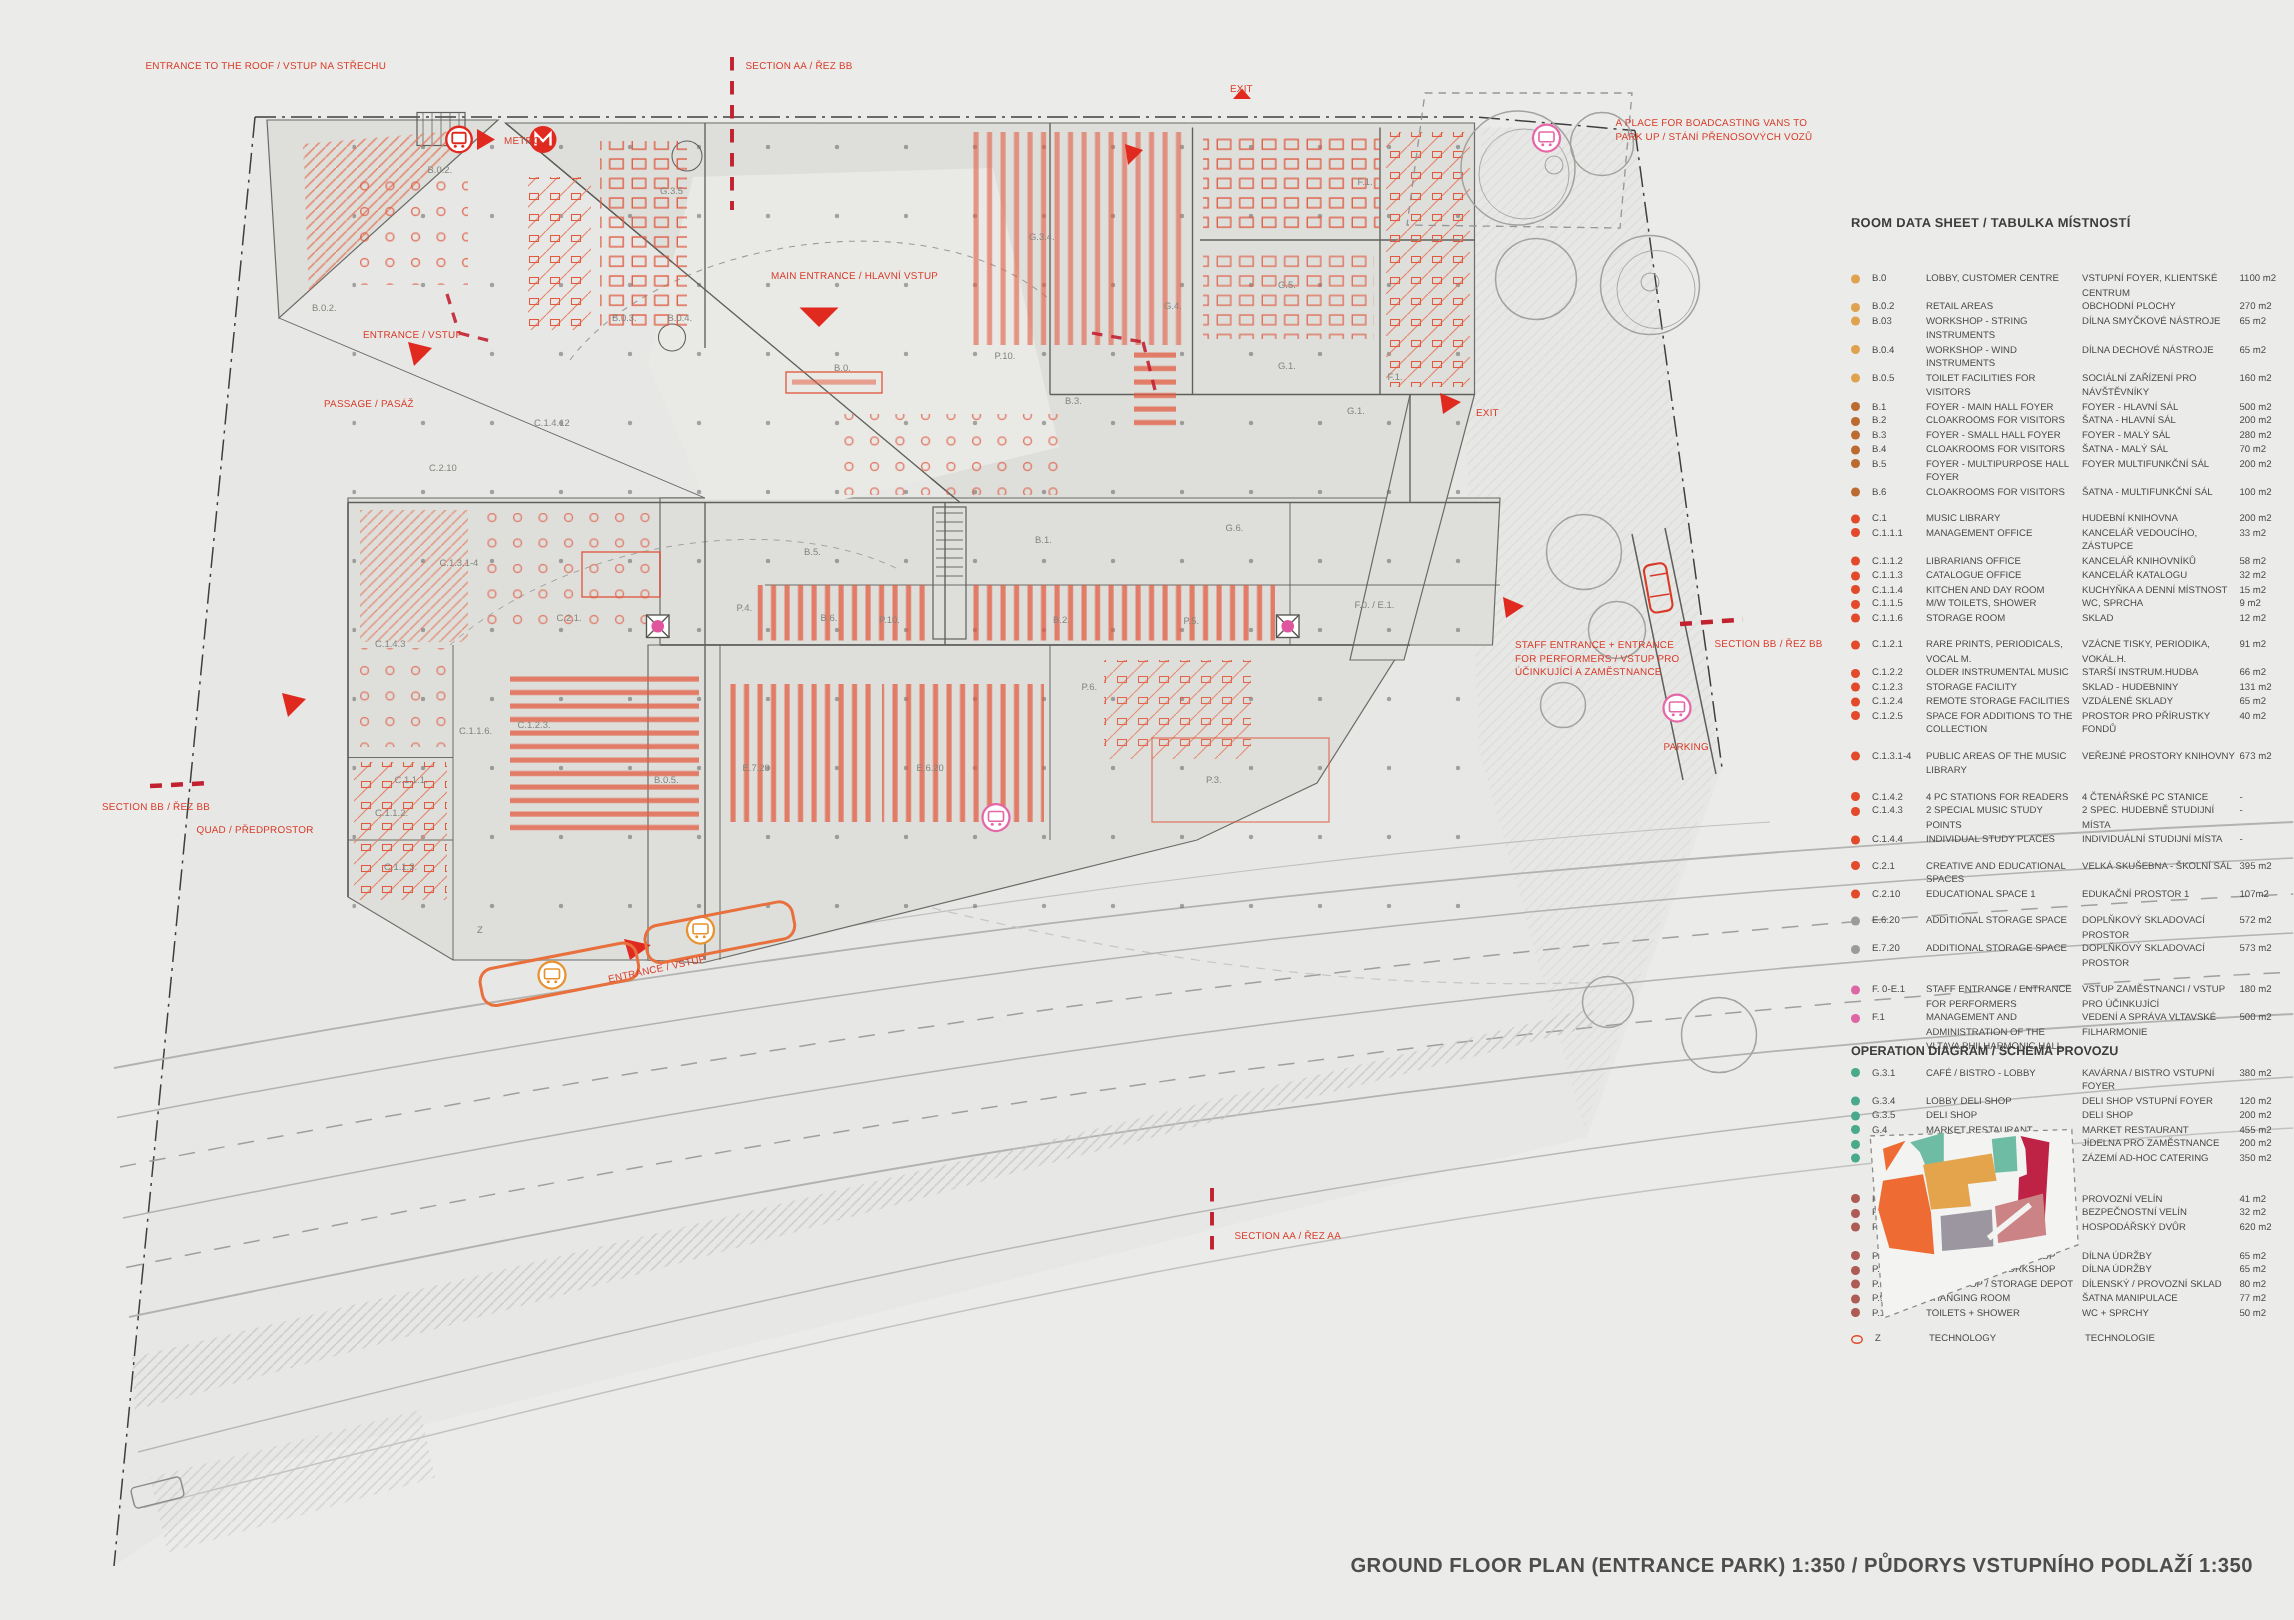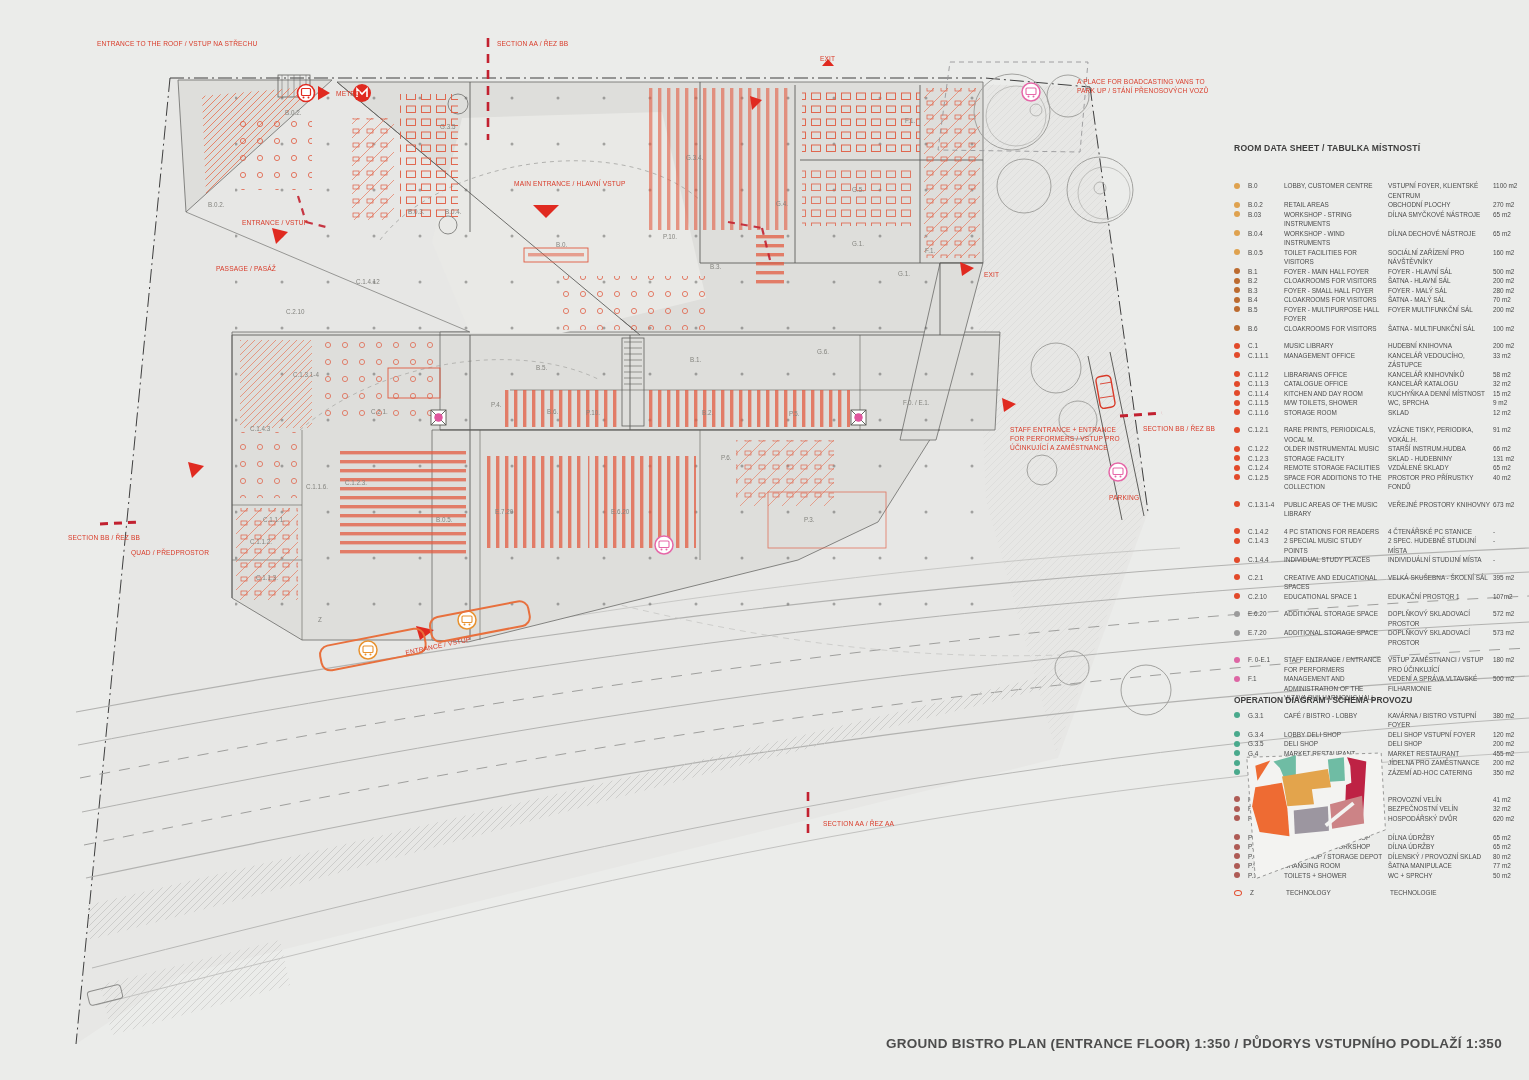--- a/index.html
+++ b/index.html
@@ -701,15 +701,15 @@
     <polygon points="88,36 103,34 104,56 90,57" fill="#6FBCA4"></polygon>
     <polygon points="106,34 124,38 121,88 104,86 105,60 110,58 109,42" fill="#BE2244"></polygon>
     <polygon points="45,52 88,45 91,62 73,64 75,78 50,80 47,62" fill="#E3A44C"></polygon>
     <polygon points="20,62 45,58 50,82 52,108 24,104 17,80" fill="#EE6B33"></polygon>
     <polygon points="56,84 88,80 89,103 57,106" fill="#9C96A0"></polygon>
     <polygon points="90,78 120,70 122,96 92,101" fill="#CC8386"></polygon>
     <path d="M86,98 L112,77" stroke="#f3f3f1" stroke-width="3.5" fill="none"></path>
   </svg>
 </div>
 
-<div id="main-title">GROUND BISTRO PLAN (ENTRANCE FLOOR) 1:350 / PŮDORYS VSTUPNÍHO PODLAŽÍ 1:350</div>
+<div id="main-title">GROUND FLOOR PLAN (ENTRANCE PARK) 1:350 / PŮDORYS VSTUPNÍHO PODLAŽÍ 1:350</div>
 
 </div>
 
 </body></html>

